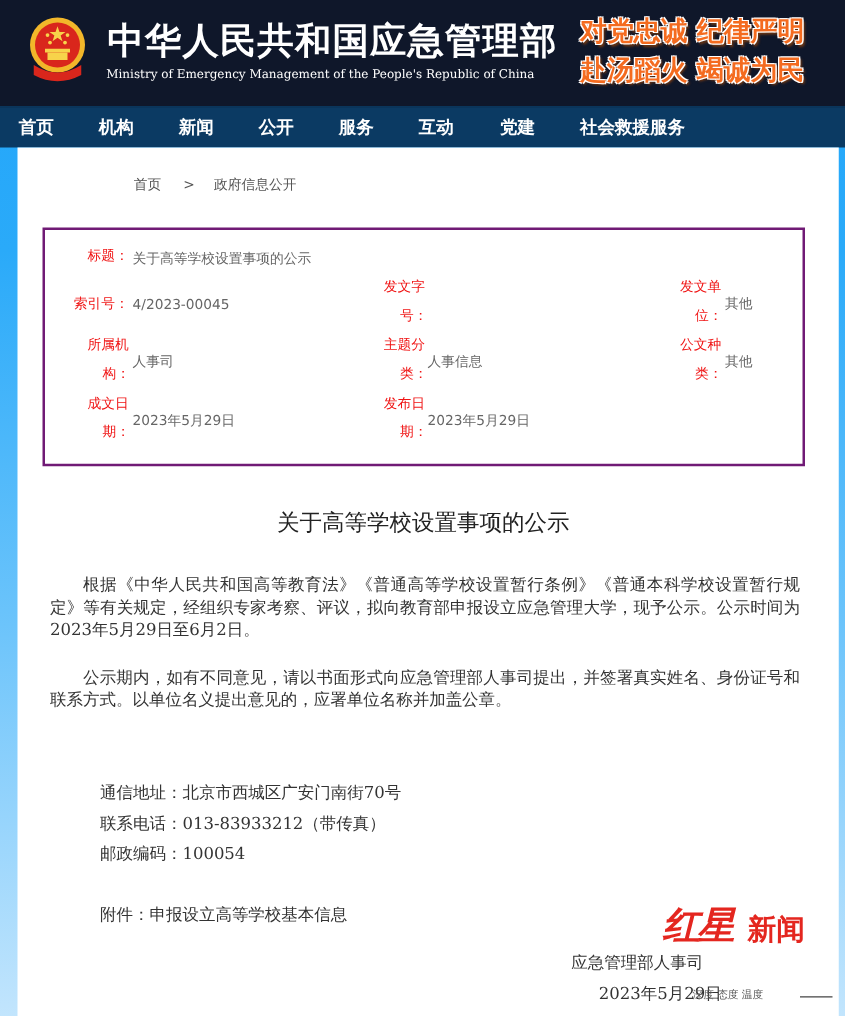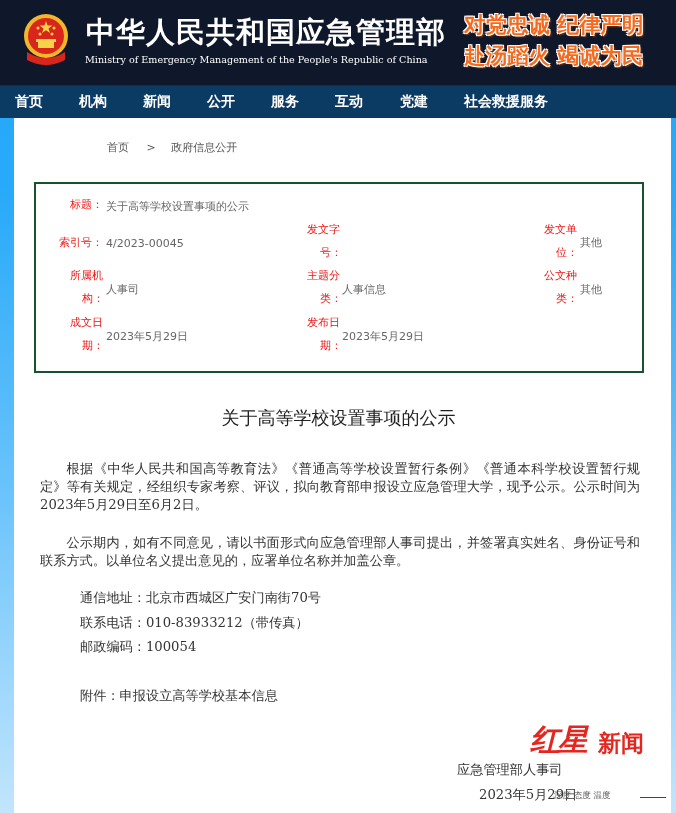--- a/index.html
+++ b/index.html
@@ -46,40 +46,40 @@
   .panel {
     position: absolute; left: 14px; top: 118px; width: 657px; height: 695px; background: #fff;
   }
   .breadcrumb {
     position: absolute; left: 93px; top: 22px; font-size: 11px; color: #555; white-space: nowrap;
   }
   .breadcrumb span { display: inline-block; }
   .bc-sep { margin: 0 12px 0 14px; }
   .meta-box {
     position: absolute; left: 20px; top: 64px; width: 610px; height: 191px;
-    border: 2px solid #14532d; background: #fff;
+    border: 2px solid #701a75; background: #fff;
   }
   .m-label {
     position: absolute; color: #f01414; font-size: 11px; line-height: 22px; text-align: right; white-space: nowrap;
   }
   .m-value {
     position: absolute; color: #666; font-size: 11px; white-space: nowrap;
   }
   .doc-title {
     position: absolute; left: 0; width: 649px; top: 288px; text-align: center;
     font-family: "DejaVu Serif", "Liberation Serif", serif; font-size: 18px; color: #222;
   }
   .para {
     position: absolute; left: 26px; width: 600px;
     font-family: "DejaVu Serif", "Liberation Serif", serif; font-size: 13.2px; color: #333;
     line-height: 18px; text-indent: 2em; text-align: justify;
   }
   .line {
     position: absolute; left: 66px;
-    font-family: "DejaVu Serif", "Liberation Serif", serif; font-size: 13.2px; color: #333; white-space: nowrap;
+    font-family: "DejaVu Serif", "Liberation Serif", serif; font-size: 13.2px; color: #333; white-space: nowrap; margin-top: 36px;
   }
   .sign {
     position: absolute;
     font-family: "DejaVu Serif", "Liberation Serif", serif; font-size: 13.2px; color: #333; white-space: nowrap;
   }
   .watermark {
     position: absolute; left: 530px; top: 720px; width: 140px; height: 90px;
   }
   .wm-big {
     position: absolute; left: 0; top: 0; font-family: "DejaVu Serif", serif; font-weight: bold;
@@ -170,21 +170,21 @@
     <div class="m-label" style="left:284px; top:151px;">期：</div>
     <div class="m-value" style="left:306px; top:145px;">2023年5月29日</div>
   </div>
 
   <div class="doc-title">关于高等学校设置事项的公示</div>
 
   <div class="para" style="top:342px;">根据《中华人民共和国高等教育法》《普通高等学校设置暂行条例》《普通本科学校设置暂行规定》等有关规定，经组织专家考察、评议，拟向教育部申报设立应急管理大学，现予公示。公示时间为2023年5月29日至6月2日。</div>
   <div class="para" style="top:416px;">公示期内，如有不同意见，请以书面形式向应急管理部人事司提出，并签署真实姓名、身份证号和联系方式。以单位名义提出意见的，应署单位名称并加盖公章。</div>
 
   <div class="line" style="top:471px;">通信地址：北京市西城区广安门南街70号</div>
-  <div class="line" style="top:496px;">联系电话：010-83933212（带传真）</div>
+  <div class="line" style="top:496px;">联系电话：013-83933212（带传真）</div>
   <div class="line" style="top:520px;">邮政编码：100054</div>
 
   <div class="line" style="top:569px;">
     <span>附件：</span><span>申报设立高等学校基本信息</span>
   </div>
 
   <div class="sign" style="left:443px; top:643px;">应急管理部人事司</div>
   <div class="sign" style="left:465px; top:668px;">2023年5月29日</div>
 </div>
 

